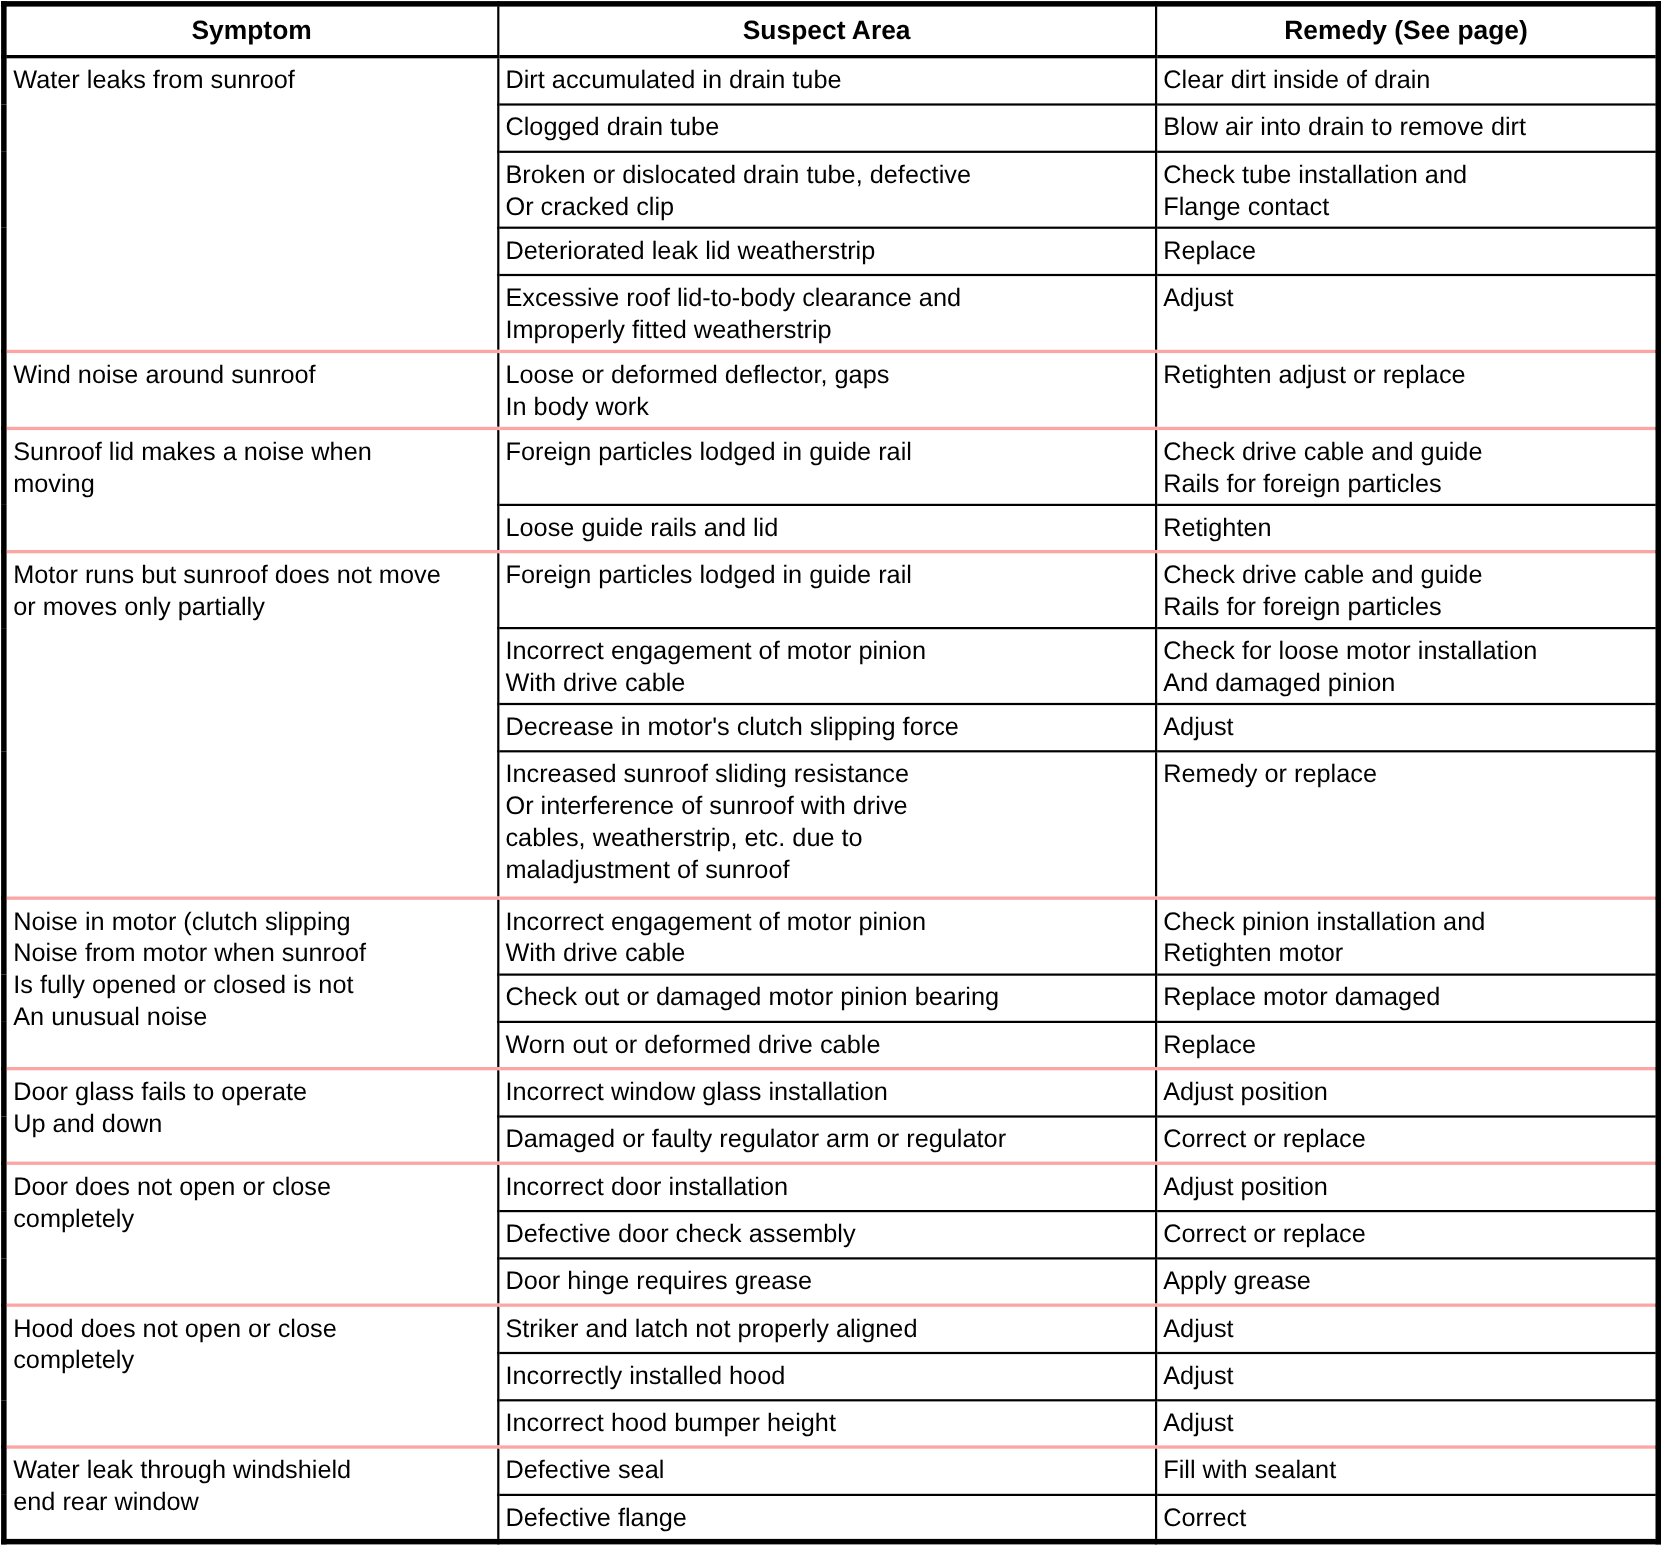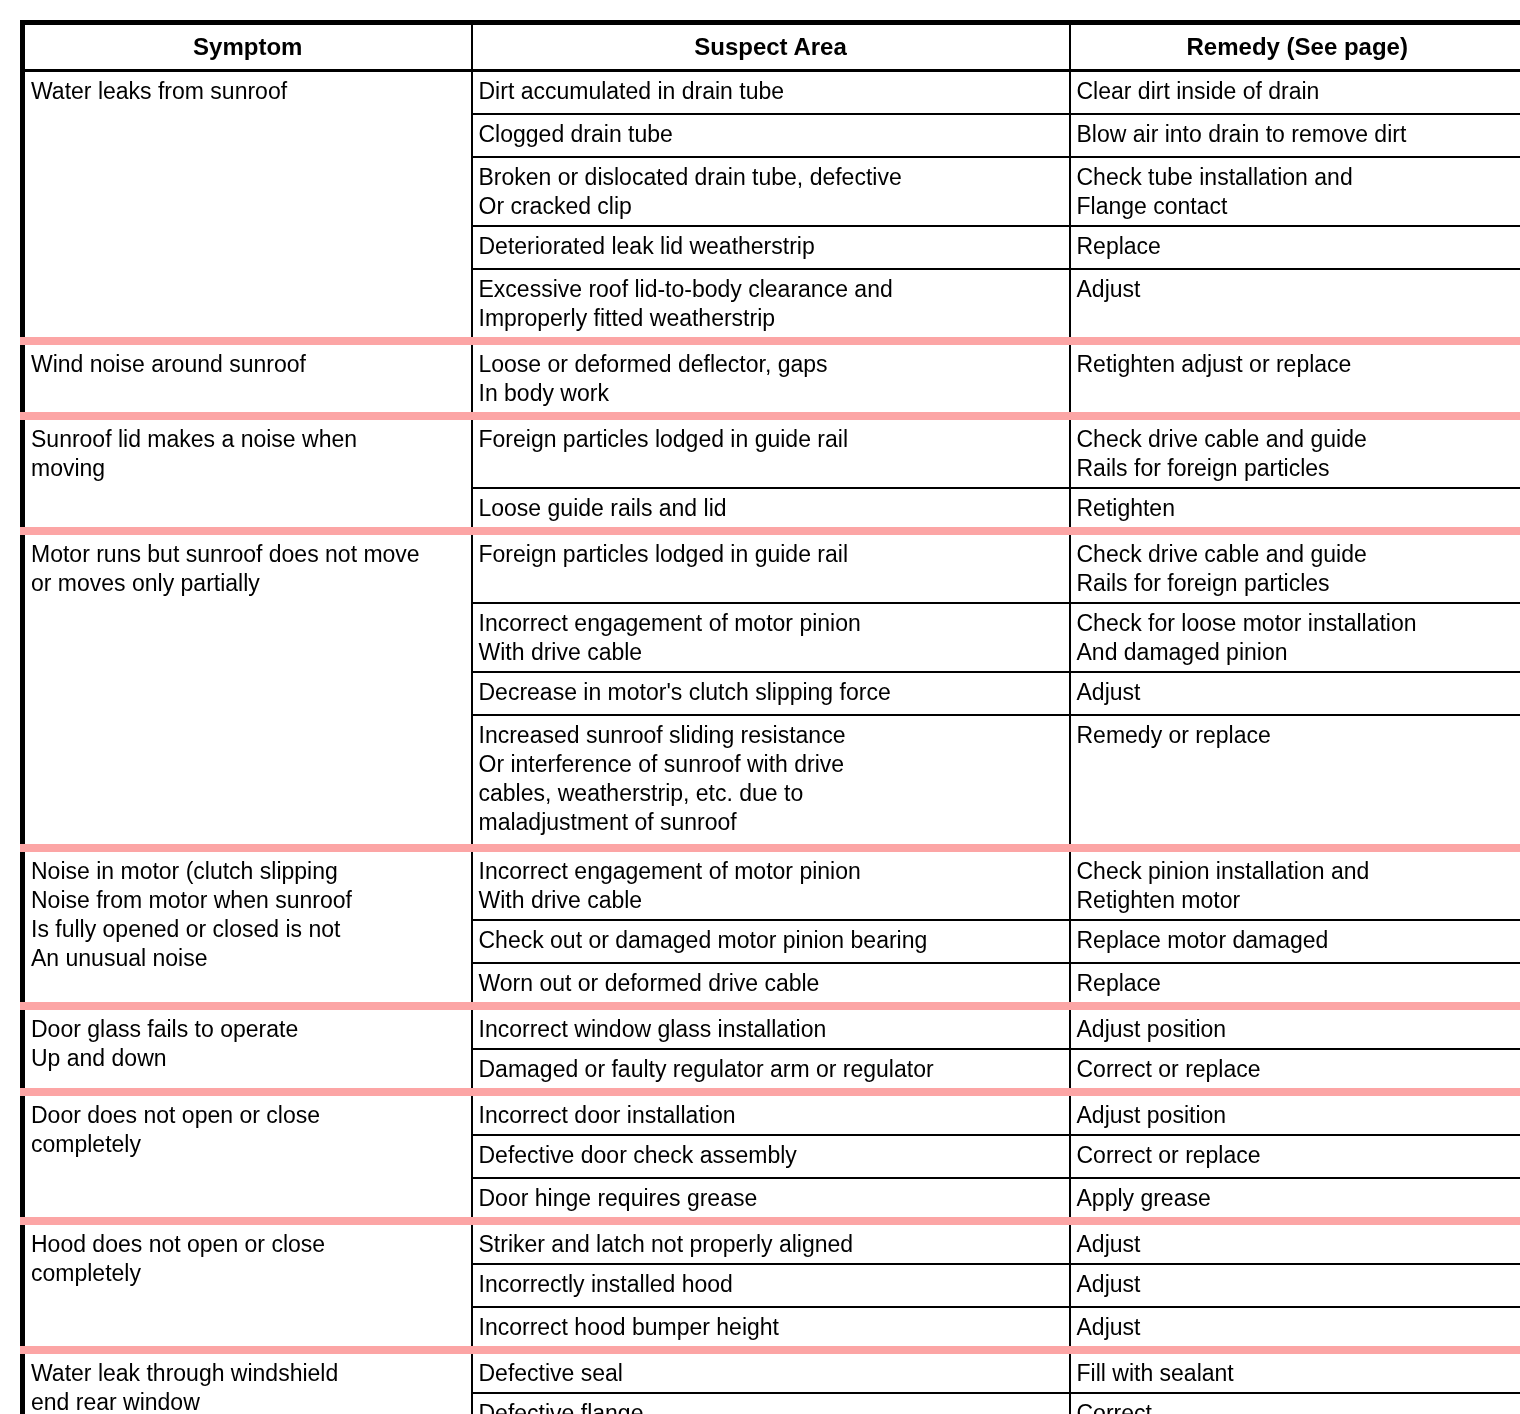--- a/index.html
+++ b/index.html
@@ -6,21 +6,21 @@
     margin: 0;
     padding: 0;
     background: #ffffff;
     color: #000000;
     font-family: "Liberation Sans", sans-serif;
   }
   .page {
     width: 1520px;
     height: 1414px;
     box-sizing: border-box;
-    padding: 20px;
+    padding: 1px;
     background: #ffffff;
   }
   table.troubleshooting {
     border-collapse: collapse;
     table-layout: fixed;
     width: 1504px;
     border: 5px solid #000;
   }
   col.c-symptom { width: 449px; }
   col.c-suspect { width: 598px; }
@@ -38,21 +38,21 @@
   td {
     border: 2px solid #000;
     vertical-align: top;
     text-align: left;
     font-size: 23px;
     line-height: 29px;
     padding: 5px 8px 4px 6px;
     white-space: pre-line;
     overflow: hidden;
   }
-  tr.gfirst td { border-top: 8px solid #fca5a5; }
+  tr.gfirst td { border-top: 3px solid #fca5a5; }
   tr.h43  { height: 43px; }
   tr.h72  { height: 60px; }
   tr.h133 { height: 133px; }
 </style>
 </head>
 <body>
 
 <div class="page">
   <table class="troubleshooting">
     <colgroup>

